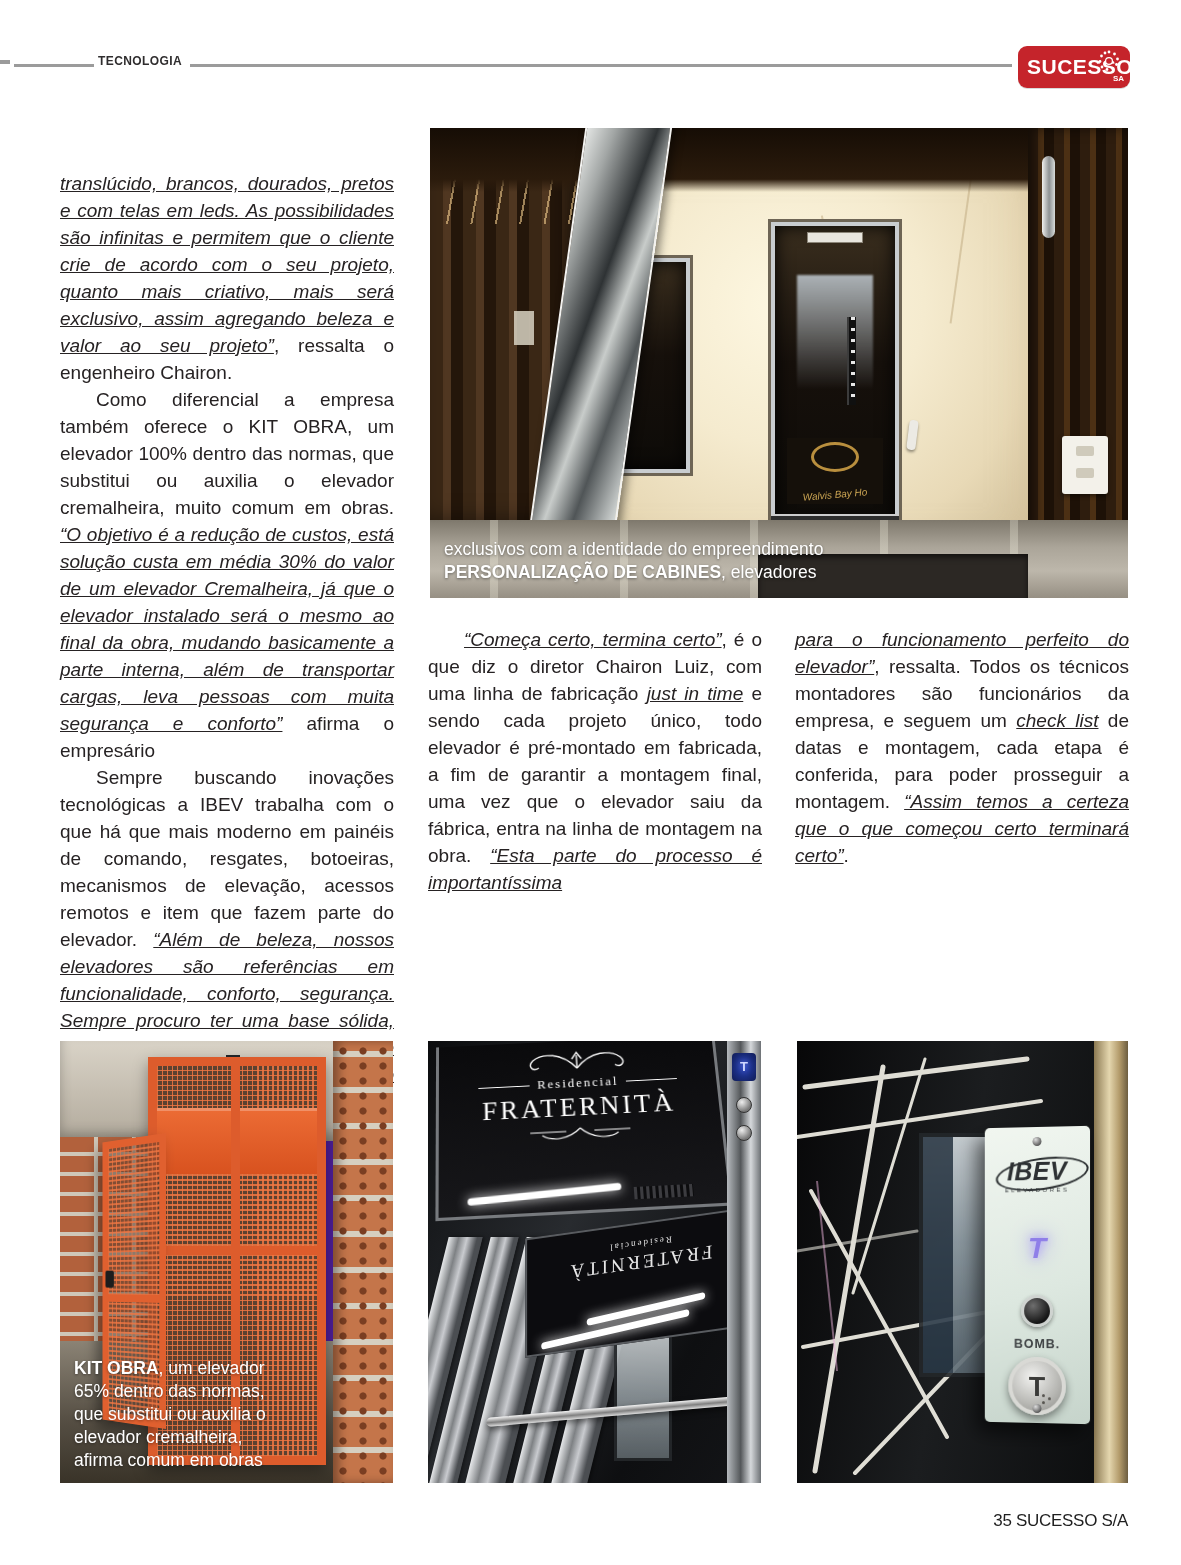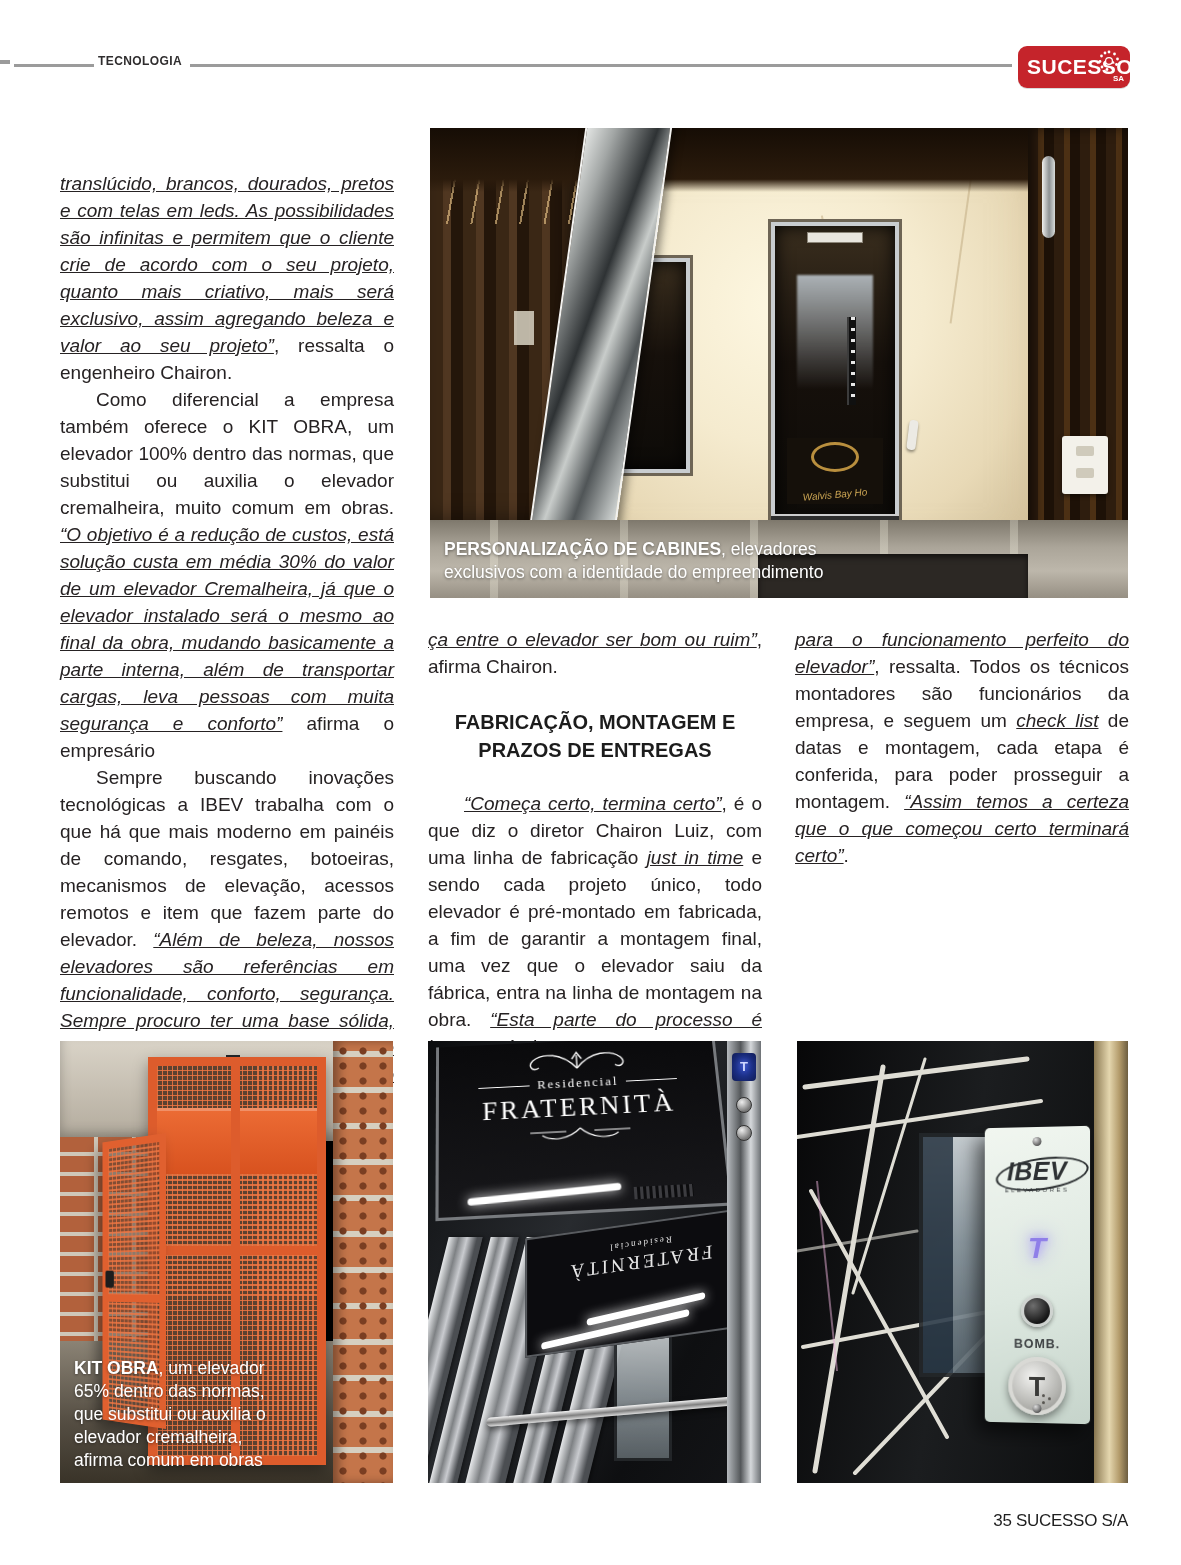--- a/index.html
+++ b/index.html
@@ -72,21 +72,21 @@
   .hero-switch { position:absolute; left:632px; top:308px; width:46px; height:58px; background:#f3f1ea; border-radius:3px; box-shadow:0 2px 4px rgba(0,0,0,.5); }
   .hero-switch i { position:absolute; left:50%; transform:translateX(-50%); width:18px; height:10px; background:#cfcabb; border-radius:2px; }
   .hero-floor { position:absolute; left:0; top:392px; width:100%; height:78px;
      background:linear-gradient(180deg,#7e786c 0%,#aba599 35%,#bdb7ab 65%,#968f83 100%); }
   .hero-floor-streaks { position:absolute; left:0; top:0; width:100%; height:100%; opacity:.35;
      background:repeating-linear-gradient(90deg,transparent 0 60px,rgba(255,252,235,.8) 60px 68px,transparent 68px 130px); }
   .hero-floor-dark { position:absolute; right:100px; bottom:0; width:270px; height:44px; background:#2c2824;
      box-shadow:inset 0 3px 6px rgba(0,0,0,.6); }
 
   
-  .kit { left:60px; top:1041px; width:333px; height:442px; background:#000000; }
+  .kit { left:60px; top:1041px; width:333px; height:442px; background:#4c1d95; }
   .kit-concrete-top { position:absolute; left:0; top:0; width:100%; height:100px; background:linear-gradient(180deg,#d9d3c7,#b2aa9c); box-shadow:inset 0 -8px 12px rgba(0,0,0,.25); }
   .kit-brick-wall { position:absolute; left:0; top:96px; width:158px; height:215px; background-color:#b2613c;
      background-image:repeating-linear-gradient(0deg,transparent 0 16px,#cfc7b8 16px 20px),
                       repeating-linear-gradient(90deg,transparent 0 34px,#cfc7b8 34px 38px); }
   .kit-floor { position:absolute; left:0; top:300px; width:100%; height:142px; background:linear-gradient(180deg,#8b8375,#564f44 55%,#393328); }
   .kit-brick-col { position:absolute; right:0; top:0; width:60px; height:442px; background-color:#c4754a;
      background-image:radial-gradient(circle at 10px 10px,#7a3e22 3.2px,transparent 4px),
                       repeating-linear-gradient(0deg,transparent 0 30px,#d6cfc0 30px 36px);
      background-size:20px 15px,100% 100%; box-shadow:inset 6px 0 10px rgba(0,0,0,.35); }
   .kit-cage { position:absolute; left:88px; top:16px; width:178px; height:408px; border:9px solid #dd5c2c;
@@ -232,28 +232,26 @@
     <div class="hero-switch">
       <i style="top:10px;"></i>
         <i style="top:32px;"></i>
     </div>
     <div class="hero-floor">
       <div class="hero-floor-streaks"></div>
       <div class="hero-floor-dark"></div>
     </div>
 
     <div class="photo-cap" style="bottom:14px; width:420px;">
+      <div>exclusivos com a identidade do empreendimento</div>
       <div><b>PERSONALIZAÇÃO DE CABINES</b><span>, elevadores</span></div>
-      <div>exclusivos com a identidade do empreendimento</div>
     </div>
   </div>
 
   <div class="col col-mid">
-    <p class="para"><span class="it">ça entre o elevador ser bom ou ruim”</span><span class="rg">, afirma Chairon.</span></p>
-    <h3 class="heading mid-heading">FABRICAÇÃO, MONTAGEM E PRAZOS DE ENTREGAS</h3>
     <p class="para ind"><span class="it">“Começa certo, termina certo”</span><span class="rg">, é o que diz o diretor Chairon Luiz, com uma linha de fabricação </span><span class="it">just in time</span><span class="rg"> e sendo cada projeto único, todo elevador é pré-montado em fabricada, a fim de garantir a montagem final, uma vez que o elevador saiu da fábrica, entra na linha de montagem na obra. </span><span class="it">“Esta parte do processo é importantíssima</span></p>
   </div>
 
   <div class="col col-right">
     <p class="para"><span class="it">para o funcionamento perfeito do elevador”</span><span class="rg">, ressalta. Todos os técnicos montadores são funcionários da empresa, e seguem um </span><span class="it">check list</span><span class="rg"> de datas e montagem, cada etapa é conferida, para poder prosseguir a montagem. </span><span class="it">“Assim temos a certeza que o que começou certo terminará certo”</span><span class="rg">.</span></p>
   </div>
 
   <div class="ph kit">
     <div class="kit-concrete-top"></div>
     <div class="kit-brick-wall"></div>

